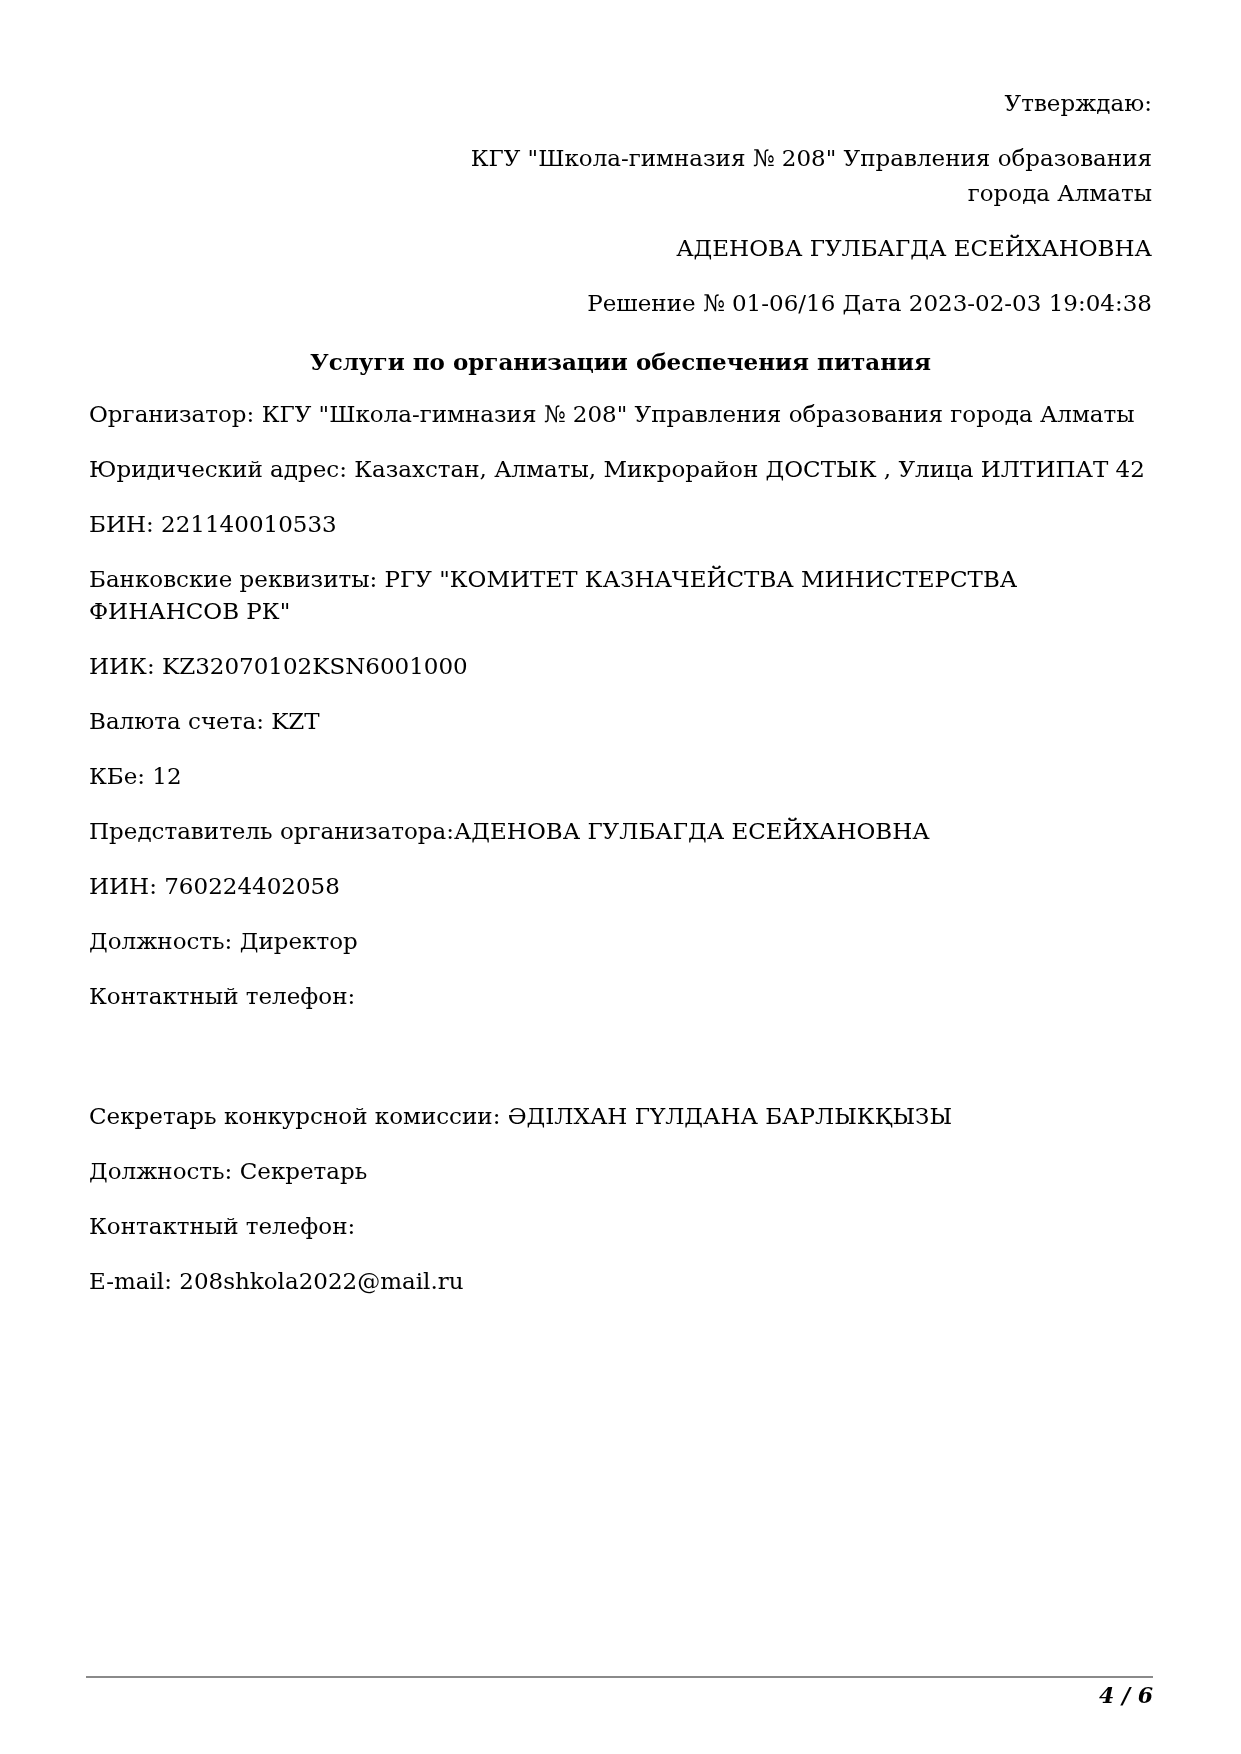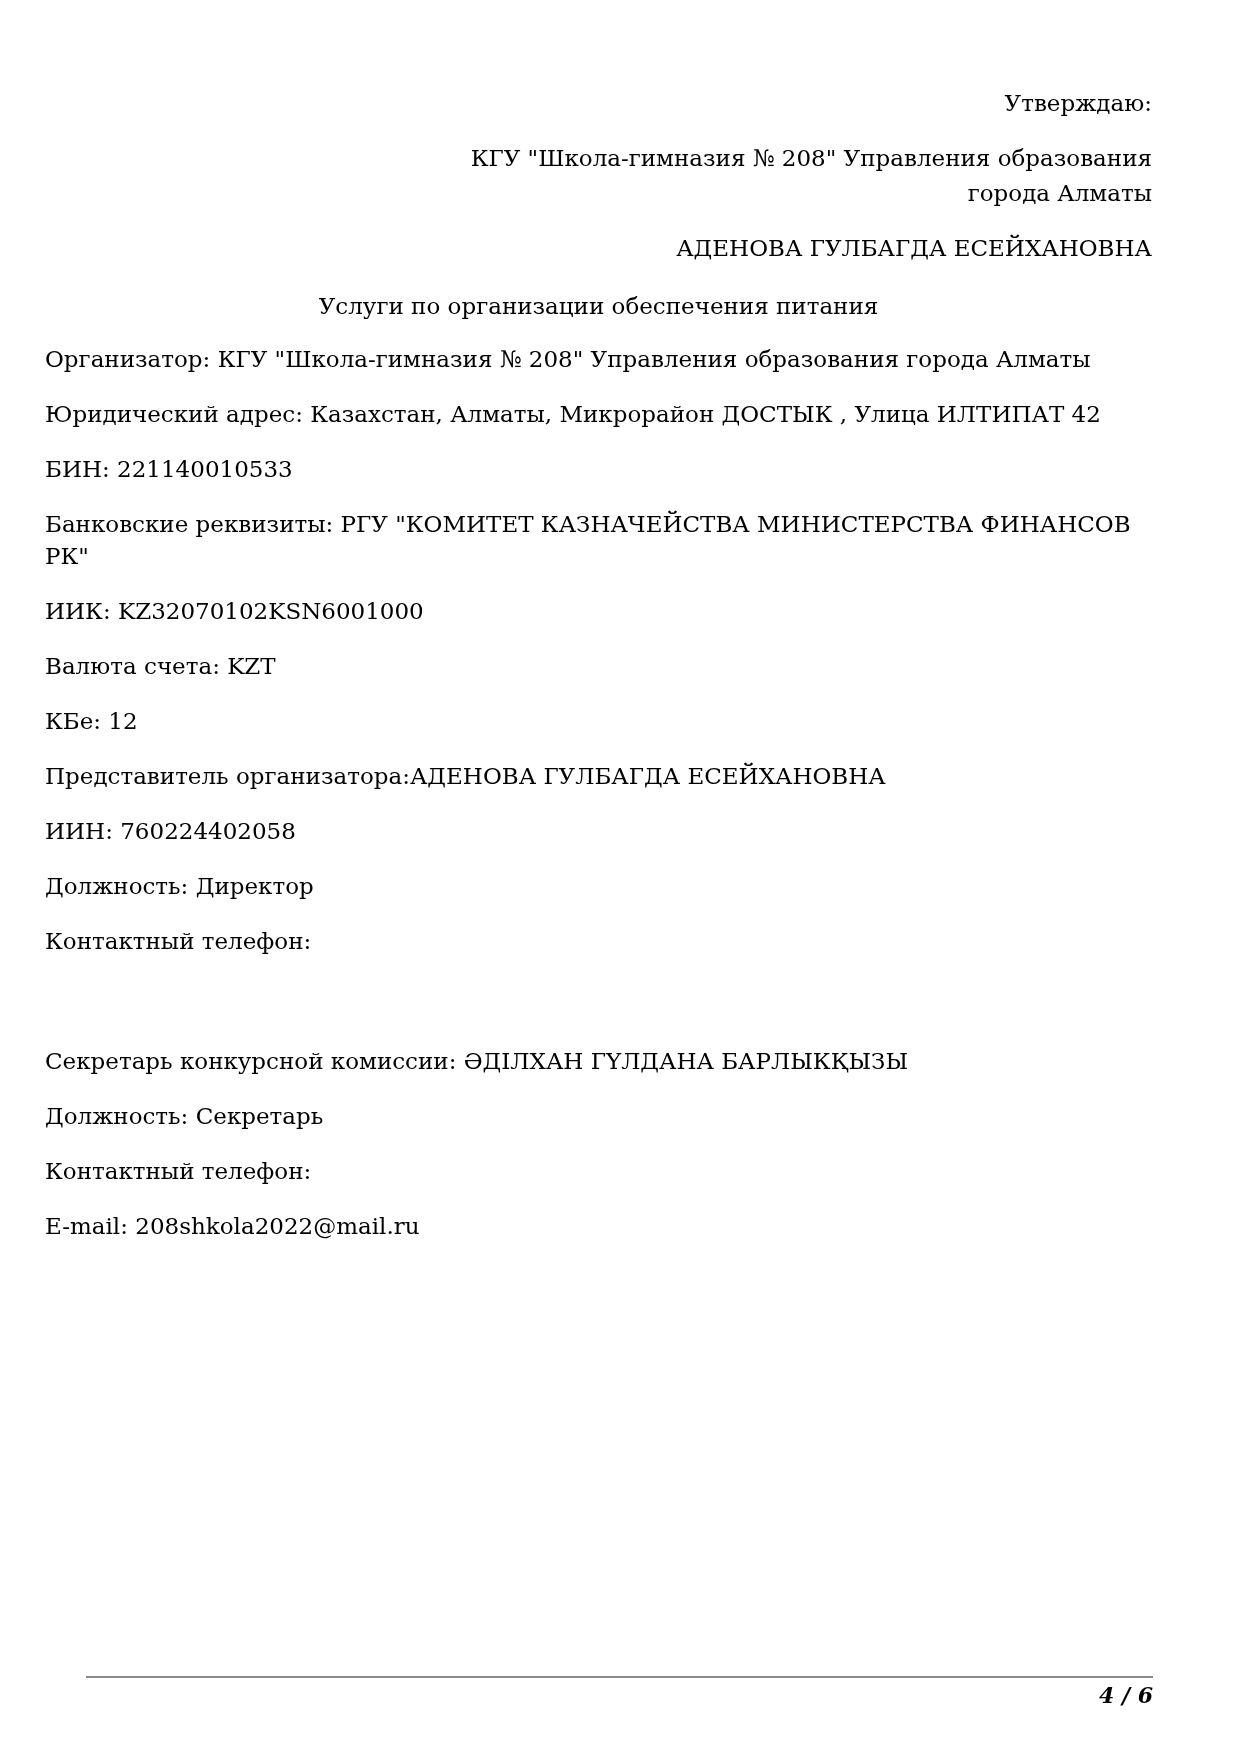--- a/index.html
+++ b/index.html
@@ -6,41 +6,42 @@
   body {
     width: 1241px;
     height: 1754px;
     background: #ffffff;
     color: #000000;
     font-family: "DejaVu Serif", serif;
     font-size: 23px;
     position: relative;
     overflow: hidden;
   }
-  .content { padding: 86px 89px 0 45px; }
+  .content { padding: 86px 89px 0 89px; }
 
   
   .approval {
     width: 762px;
     margin-left: auto;
     text-align: right;
   }
   .approval p { margin: 0 0 20px 0; line-height: 35px; }
 
   
   .doc-title {
     text-align: center;
     font-weight: bold;
     margin: 64px 0 0 0;
     line-height: 35px;
   }
   .doc-subject {
     text-align: center;
     margin: 23px 0 0 0;
     line-height: 35px;
+    font-weight: bold;
   }
 
   
   .body-block { margin-top: 19px; }
   .body-block p { margin: 0 0 23px 0; line-height: 32px; }
   .label { font-weight: normal; }
   .gap { height: 65px; }
 
   
   .footer-rule {
@@ -63,20 +64,21 @@
 </style>
 </head>
 <body>
 
 <div class="content">
 
   <div class="approval">
     <p>Утверждаю:</p>
     <p>КГУ "Школа-гимназия № 208" Управления образования города Алматы</p>
     <p>АДЕНОВА ГУЛБАГДА ЕСЕЙХАНОВНА</p>
+    <p>Решение № 01-06/16 Дата 2023-02-03 19:04:38</p>
   </div>
 
   <p class="doc-subject">Услуги по организации обеспечения питания</p>
 
   <div class="body-block">
     <p><span class="label">Организатор:</span> <span>КГУ "Школа-гимназия № 208" Управления образования города Алматы</span></p>
     <p>Юридический адрес: Казахстан, Алматы, Микрорайон ДОСТЫК , Улица ИЛТИПАТ 42</p>
     <p>БИН: 221140010533</p>
     <p>Банковские реквизиты: РГУ "КОМИТЕТ КАЗНАЧЕЙСТВА МИНИСТЕРСТВА ФИНАНСОВ РК"</p>
     <p>ИИК: KZ32070102KSN6001000</p>

